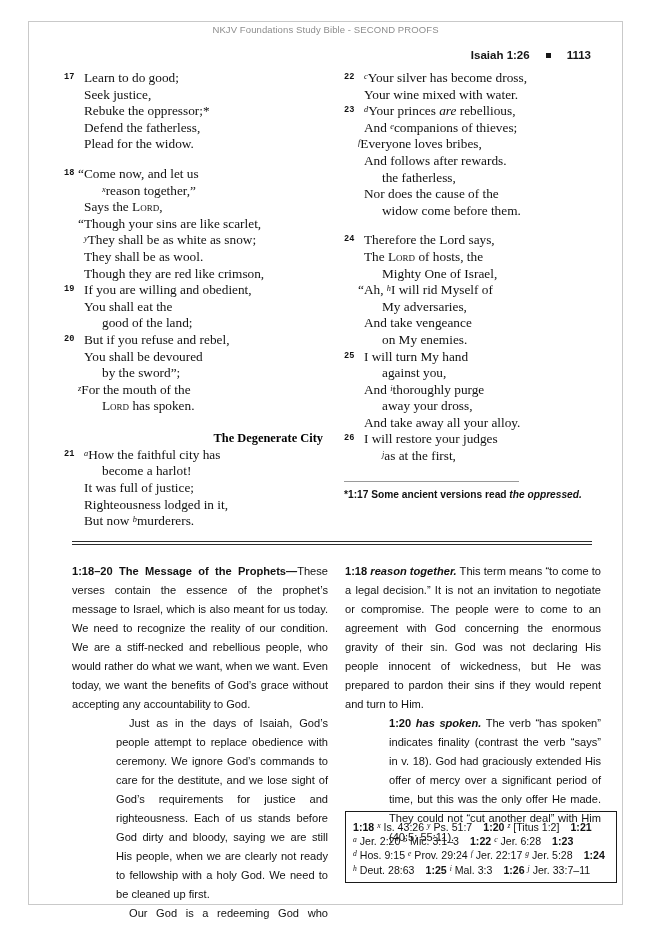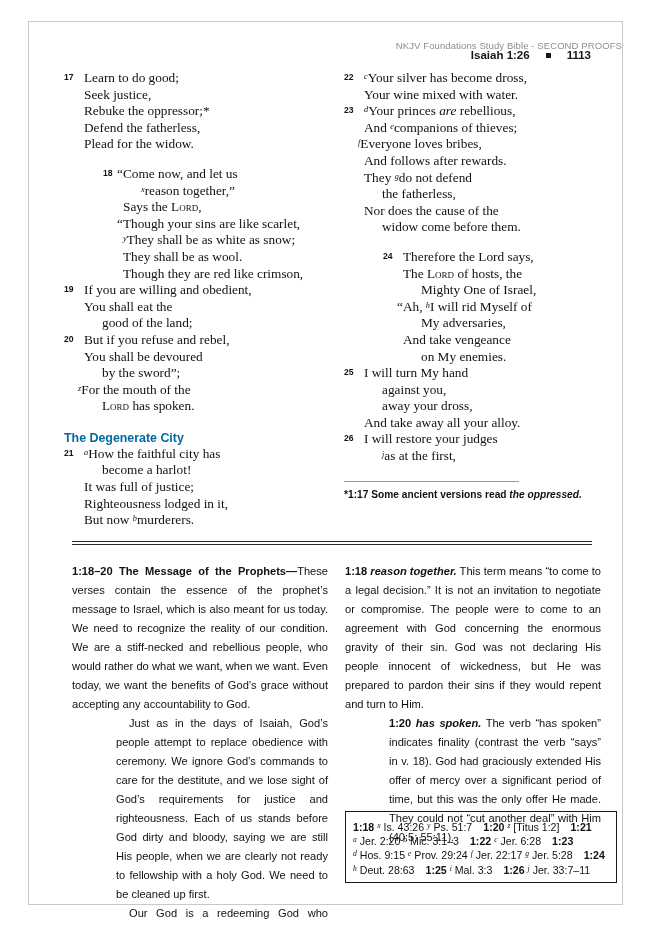--- a/index.html
+++ b/index.html
@@ -23,24 +23,24 @@
     width: 595px;
     height: 884px;
     background: #ffffff;
     border: 1px solid #c9c9c9;
     box-sizing: border-box;
   }
 
   
   .running-head {
     position: absolute;
-    top: 18px;
+    top: 2px;
     left: 0;
     width: 100%;
-    text-align: right;
+    text-align: center;
     font-family: "Liberation Sans", sans-serif;
     font-size: 9.5px;
     color: #8d8d8d;
     letter-spacing: 0.1px;
   }
 
   .folio-line {
     position: absolute;
     top: 27px;
     right: 31px;
@@ -73,61 +73,62 @@
     width: 259px;
     flex: 0 0 259px;
   }
 
   .verse {
     position: relative;
     margin: 0 0 0 0;
     font-size: 13.3px;
     line-height: 16.6px;
   }
-  .verse.gap-before { margin-top: 13px; margin-left: 39px; }
+  .verse.gap-before { margin-top: 13px; }
 
   .vline {
     display: block;
     white-space: pre;
     padding-left: 20px;
     text-indent: 0;
   }
   .vline.ind1 { padding-left: 38px; }
   .vline.ind-q { padding-left: 14px; }
 
   .vnum {
     position: absolute;
     left: 0;
     top: 1px;
     font-size: 8.6px;
     font-weight: bold;
-    font-family: Liberation Sans, sans-serif;
+    font-family: Liberation Mono, monospace;
     line-height: 13px;
   }
 
   sup.let {
     font-size: 8.3px;
     vertical-align: 0.42em;
     font-style: italic;
     font-family: "Liberation Serif", serif;
     line-height: 0;
   }
   .smallcap {
     font-variant: small-caps;
     font-size: 13.3px;
   }
   .it { font-style: italic; }
 
   
   .sect-head {
-    font-family: Liberation Sans, sans-serif;
+    font-family: Liberation Serif, serif;
     font-weight: bold;
     font-size: 12.4px;
     margin: 16px 0 1px 0;
-    color: #0369a1;
+    color: #000000;
+    text-align: right;
   }
 
   
   .fn-rule {
     margin-top: 16px;
     width: 175px;
     border-top: 1px solid #9a9a9a;
   }
   .footnote {
     margin-top: 6px;
@@ -276,41 +277,41 @@
         <span class="vline"><sup class="let">c</sup>Your silver has become dross,</span>
         <span class="vline">Your wine mixed with water.</span>
       </div>
 
       <div class="verse">
         <span class="vnum">23</span>
         <span class="vline"><sup class="let">d</sup>Your princes <span class="it">are</span> rebellious,</span>
         <span class="vline">And <sup class="let">e</sup>companions of thieves;</span>
         <span class="vline ind-q"><sup class="let">f</sup>Everyone loves bribes,</span>
         <span class="vline">And follows after rewards.</span>
-        <span class="vline">They <sup class="let">g</sup>do not defend</span>
         <span class="vline ind1">the fatherless,</span>
         <span class="vline">Nor does the cause of the</span>
         <span class="vline ind1">widow come before them.</span>
       </div>
 
       <div class="verse gap-before">
         <span class="vnum">24</span>
         <span class="vline">Therefore the Lord says,</span>
         <span class="vline">The <span class="smallcap">Lord</span> of hosts, the</span>
         <span class="vline ind1">Mighty One of Israel,</span>
         <span class="vline ind-q">“Ah, <sup class="let">h</sup>I will rid Myself of</span>
         <span class="vline ind1">My adversaries,</span>
         <span class="vline">And take vengeance</span>
         <span class="vline ind1">on My enemies.</span>
       </div>
 
       <div class="verse">
         <span class="vnum">25</span>
         <span class="vline">I will turn My hand</span>
         <span class="vline ind1">against you,</span>
+        <span class="vline">And <sup class="let">i</sup>thoroughly purge</span>
         <span class="vline ind1">away your dross,</span>
         <span class="vline">And take away all your alloy.</span>
       </div>
 
       <div class="verse">
         <span class="vnum">26</span>
         <span class="vline">I will restore your judges</span>
         <span class="vline ind1"><sup class="let">j</sup>as at the first,</span>
       </div>
 

